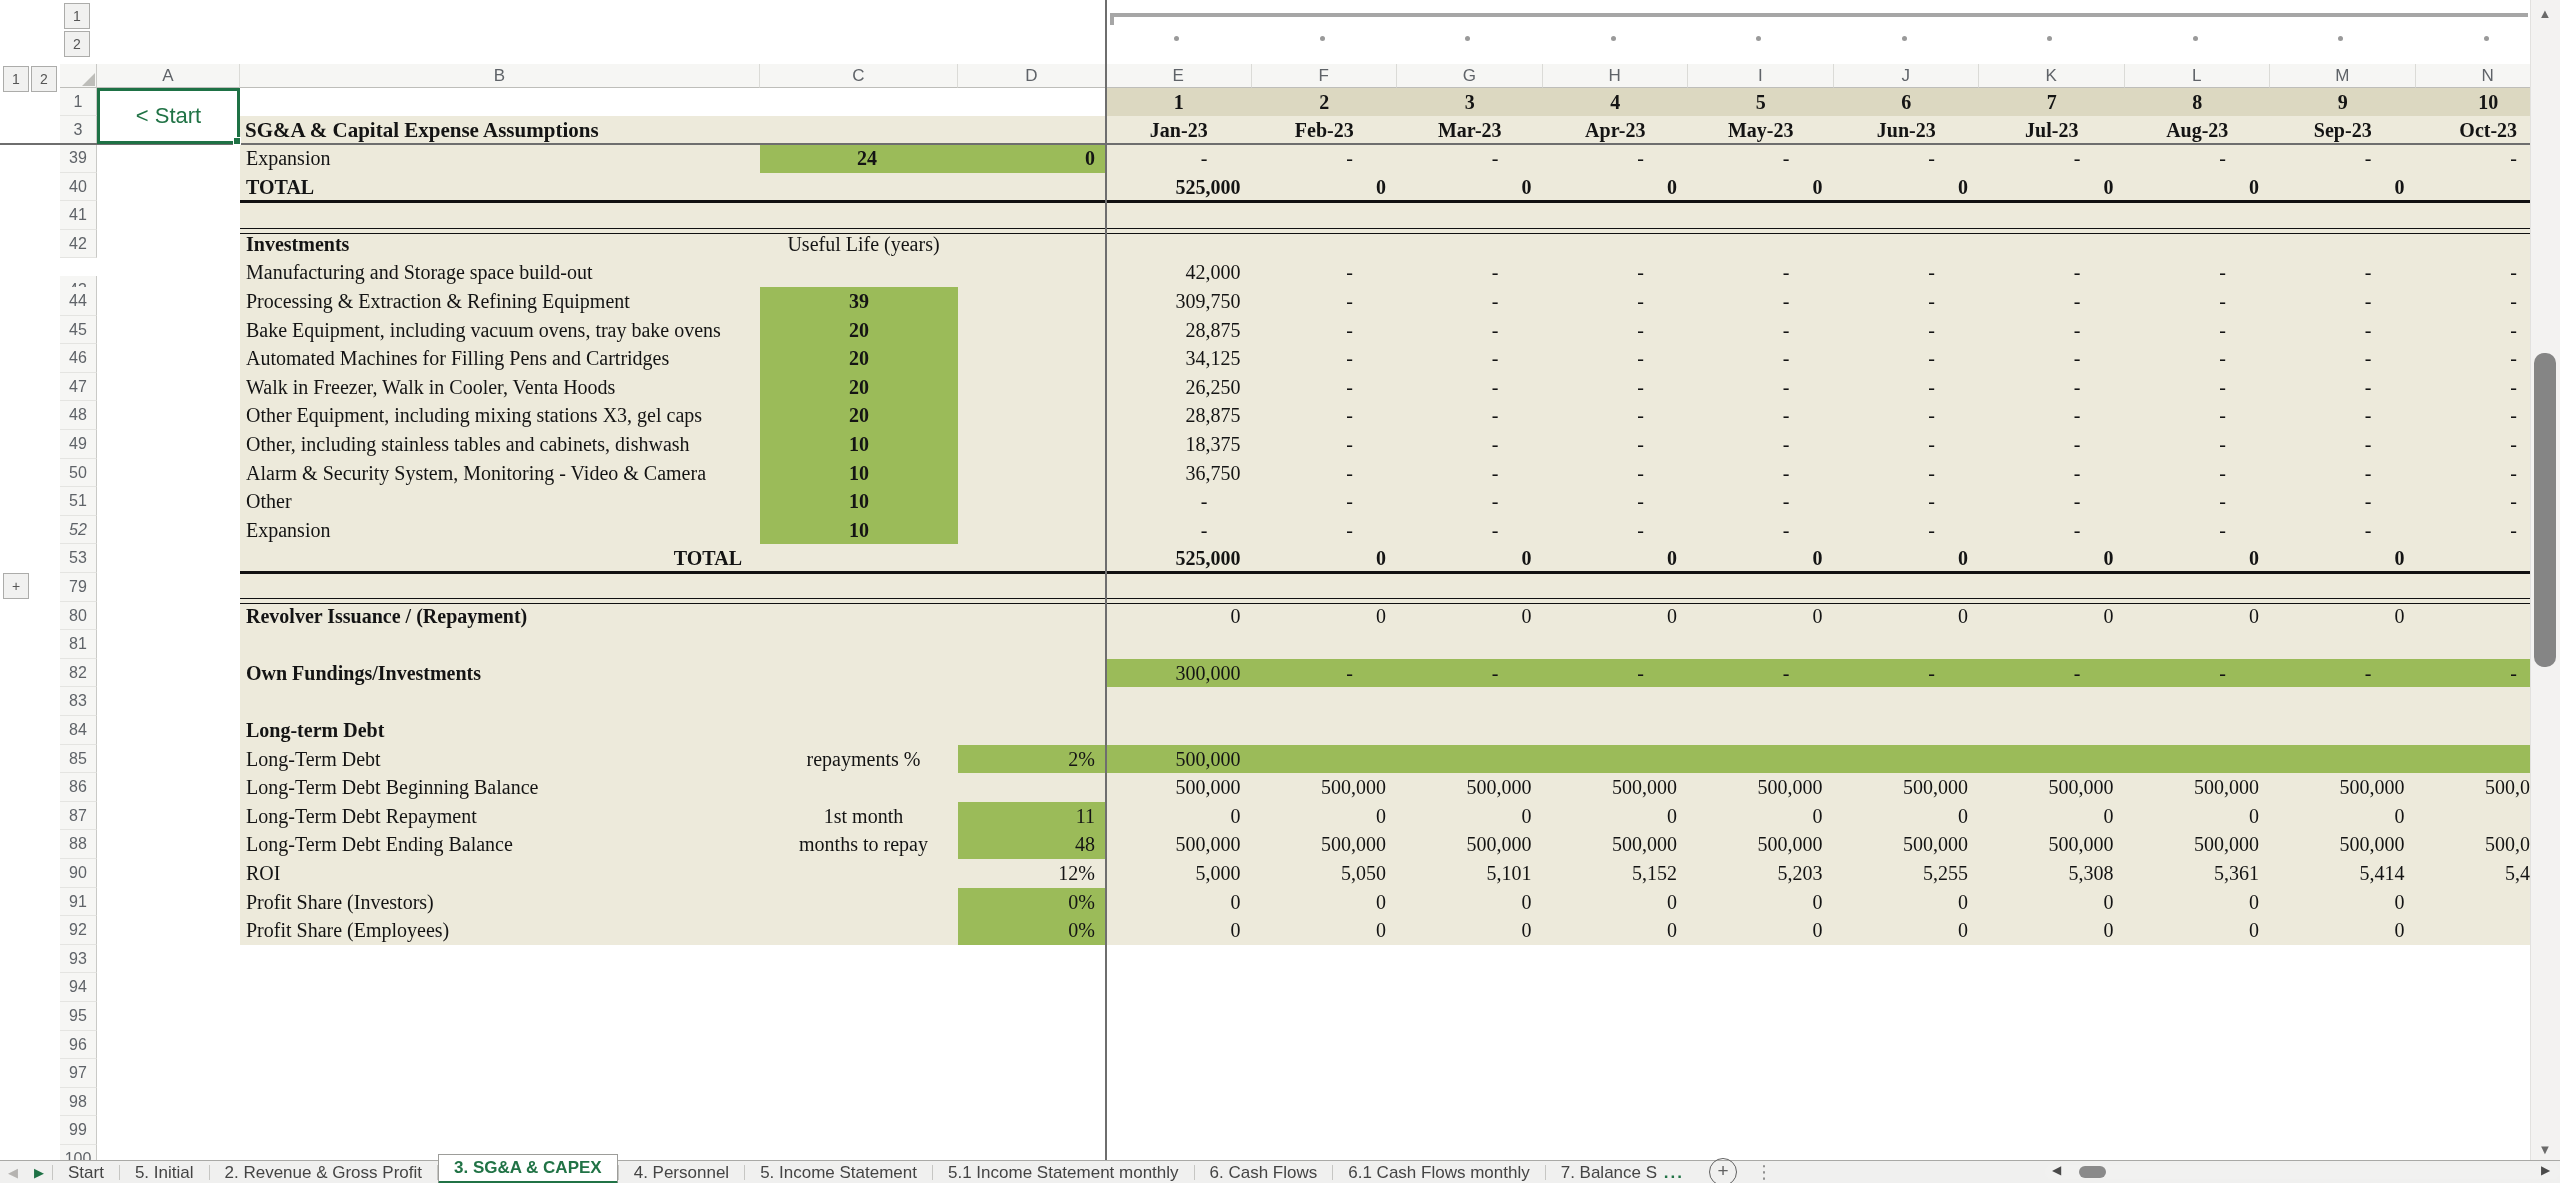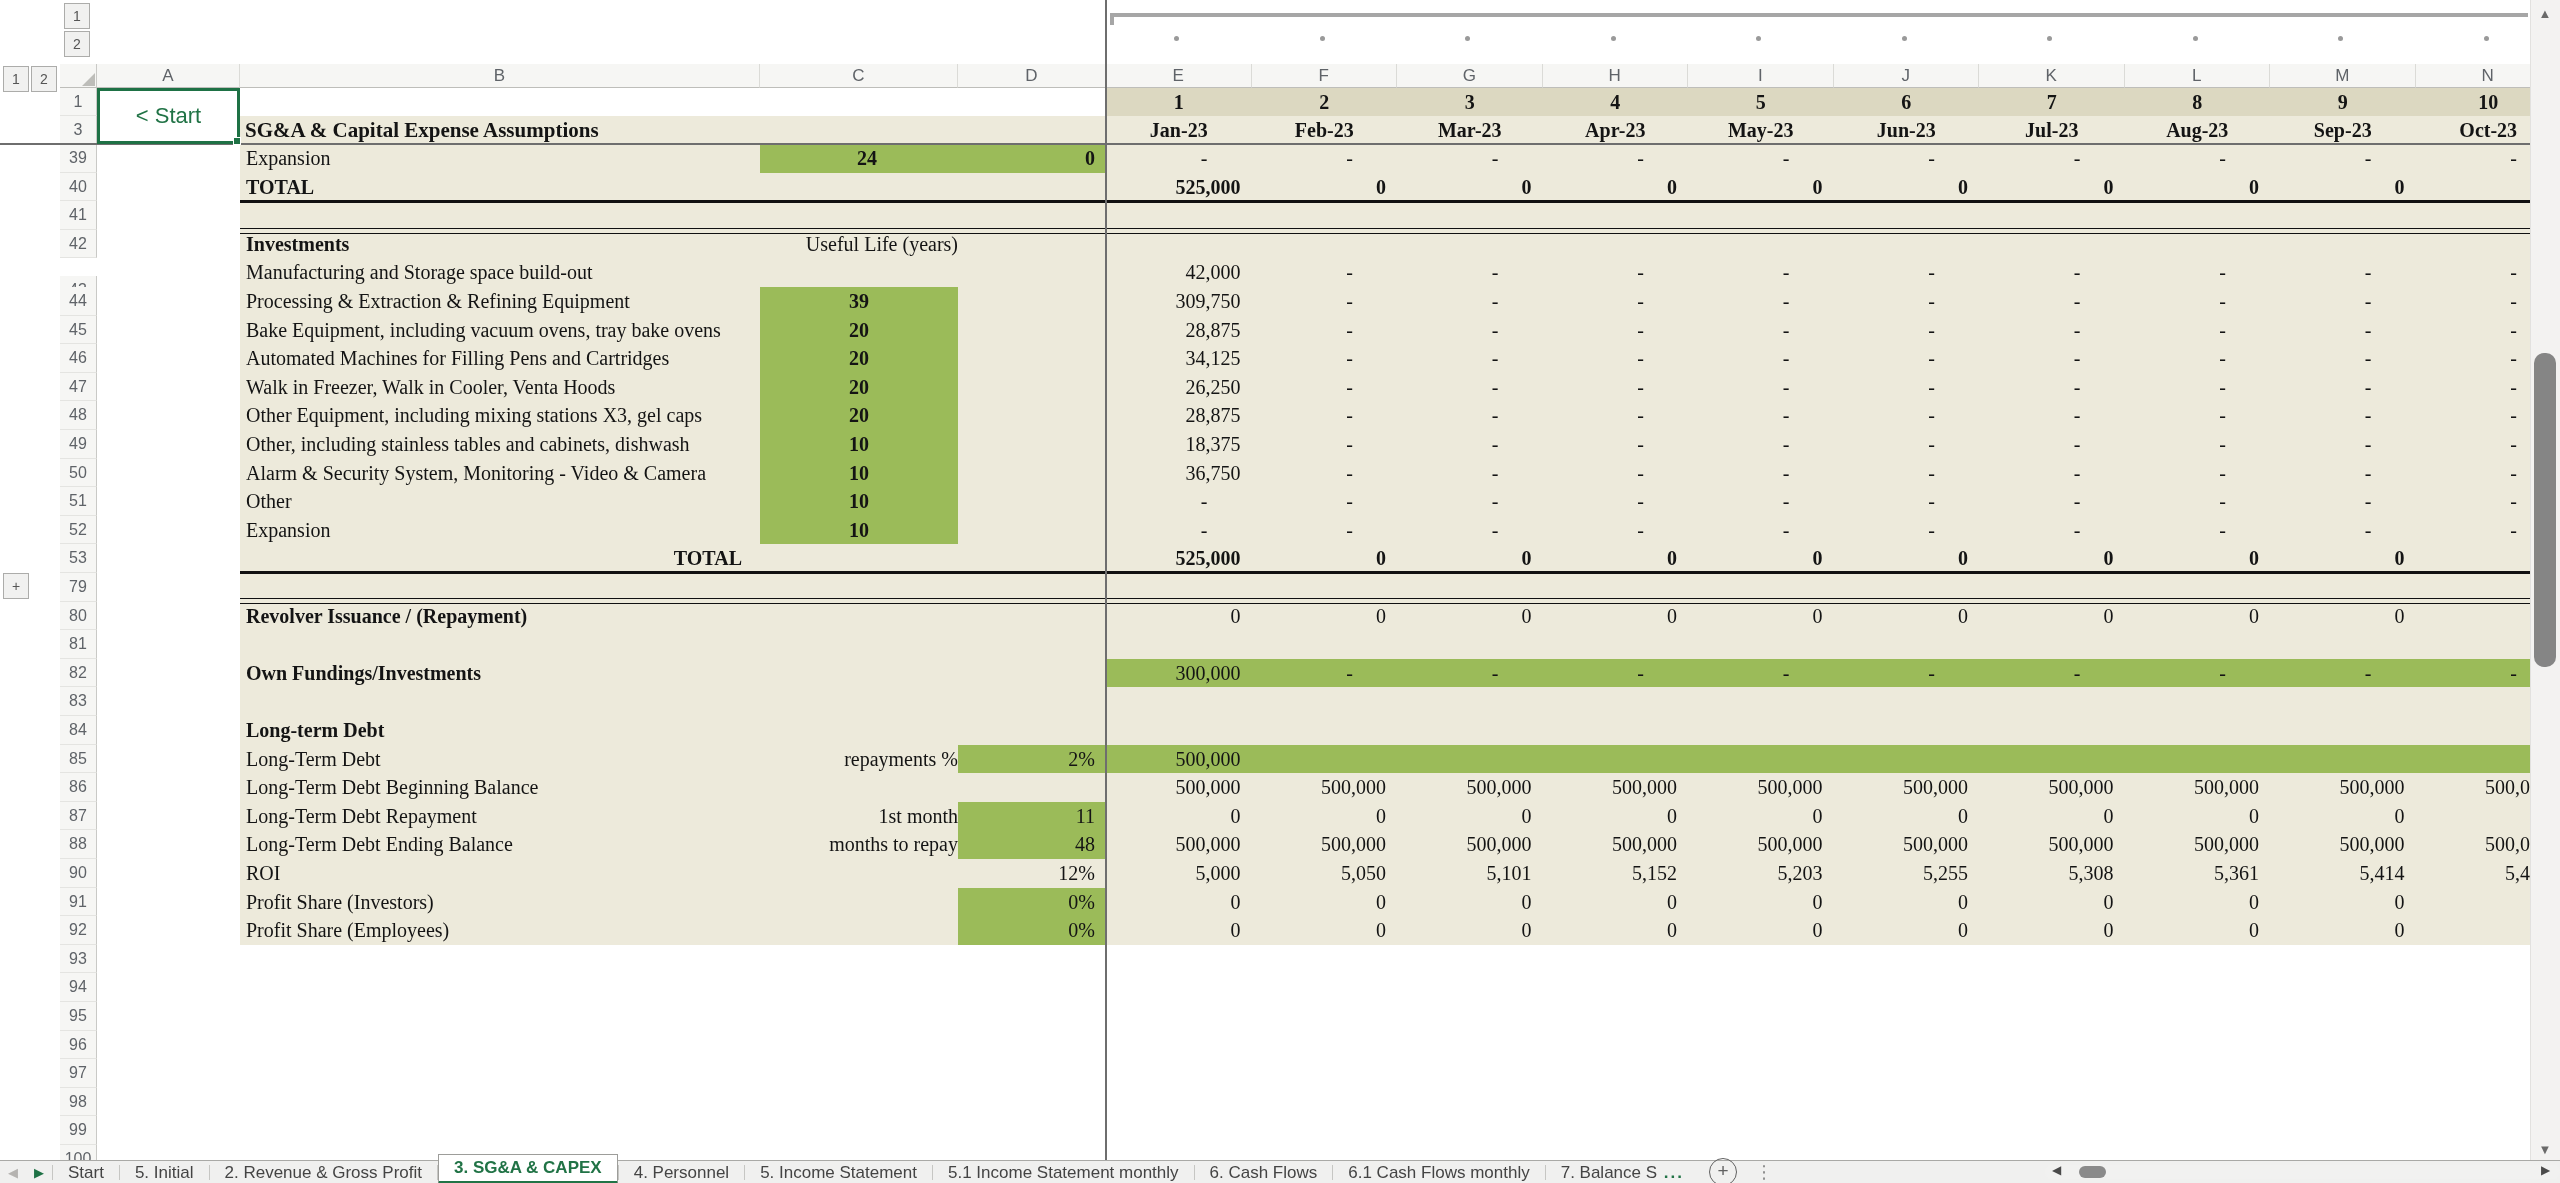--- a/index.html
+++ b/index.html
@@ -27,21 +27,21 @@
   
   .beige{background:#EDEADB;}
   .tanband{background:#DCD8C1;}
   .greenband{background:#9BBB59;}
   
   .cell{position:absolute;box-sizing:border-box;white-space:nowrap;overflow:hidden;
         font-family:"Liberation Serif","DejaVu Serif",serif;font-size:20px;
         color:#141414;}
   .lbl{text-align:left;padding-left:6px;}
   .lbl-r{text-align:right;padding-right:18px;}
-  .clbl{text-align:right;padding-left:9px;}
+  .clbl{text-align:center;padding-left:9px;}
   .num{text-align:right;padding-right:11px;}
   .cnum{text-align:center;font-weight:bold;}
   .dash{text-align:right;padding-right:44px;}
   .bold{font-weight:bold;}
   .hdrnum{text-align:center;font-weight:bold;font-size:20px;}
   .hdrdate{text-align:center;font-weight:bold;font-size:20px;}
   .title{font-weight:bold;font-size:21px;}
   
   .bline{background:#111;}
   .bdouble{border-top:1.6px solid #111;border-bottom:1.6px solid #111;background:transparent;}
@@ -132,21 +132,21 @@
     <div class="abs rowhdr" style="top: 229.8px; height: 28.6px; line-height: 28.6px;">42</div>
     <div class="abs rowhdr" style="top: 276px; height: 28.6px; line-height: 28.6px;">43</div>
     <div class="abs rowhdr" style="top: 287px; height: 28.6px; line-height: 28.6px;">44</div>
     <div class="abs rowhdr" style="top: 315.6px; height: 28.6px; line-height: 28.6px;">45</div>
     <div class="abs rowhdr" style="top: 344.2px; height: 28.6px; line-height: 28.6px;">46</div>
     <div class="abs rowhdr" style="top: 372.8px; height: 28.6px; line-height: 28.6px;">47</div>
     <div class="abs rowhdr" style="top: 401.4px; height: 28.6px; line-height: 28.6px;">48</div>
     <div class="abs rowhdr" style="top: 430px; height: 28.6px; line-height: 28.6px;">49</div>
     <div class="abs rowhdr" style="top: 458.6px; height: 28.6px; line-height: 28.6px;">50</div>
     <div class="abs rowhdr" style="top: 487.2px; height: 28.6px; line-height: 28.6px;">51</div>
-    <div class="abs rowhdr" style="top: 515.8px; height: 28.6px; line-height: 28.6px;">52</div>
+    <div class="abs rowhdr" style="top: 515.8px; height: 28.6px; line-height: 28.6px; font-style: italic;">52</div>
     <div class="abs rowhdr" style="top: 544.4px; height: 28.6px; line-height: 28.6px;">53</div>
     <div class="abs rowhdr" style="top: 573px; height: 28.6px; line-height: 28.6px;">79</div>
     <div class="abs rowhdr" style="top: 601.6px; height: 28.6px; line-height: 28.6px;">80</div>
     <div class="abs rowhdr" style="top: 630.2px; height: 28.6px; line-height: 28.6px;">81</div>
     <div class="abs rowhdr" style="top: 658.8px; height: 28.6px; line-height: 28.6px;">82</div>
     <div class="abs rowhdr" style="top: 687.4px; height: 28.6px; line-height: 28.6px;">83</div>
     <div class="abs rowhdr" style="top: 716px; height: 28.6px; line-height: 28.6px;">84</div>
     <div class="abs rowhdr" style="top: 744.6px; height: 28.6px; line-height: 28.6px;">85</div>
     <div class="abs rowhdr" style="top: 773.2px; height: 28.6px; line-height: 28.6px;">86</div>
     <div class="abs rowhdr" style="top: 801.8px; height: 28.6px; line-height: 28.6px;">87</div>

